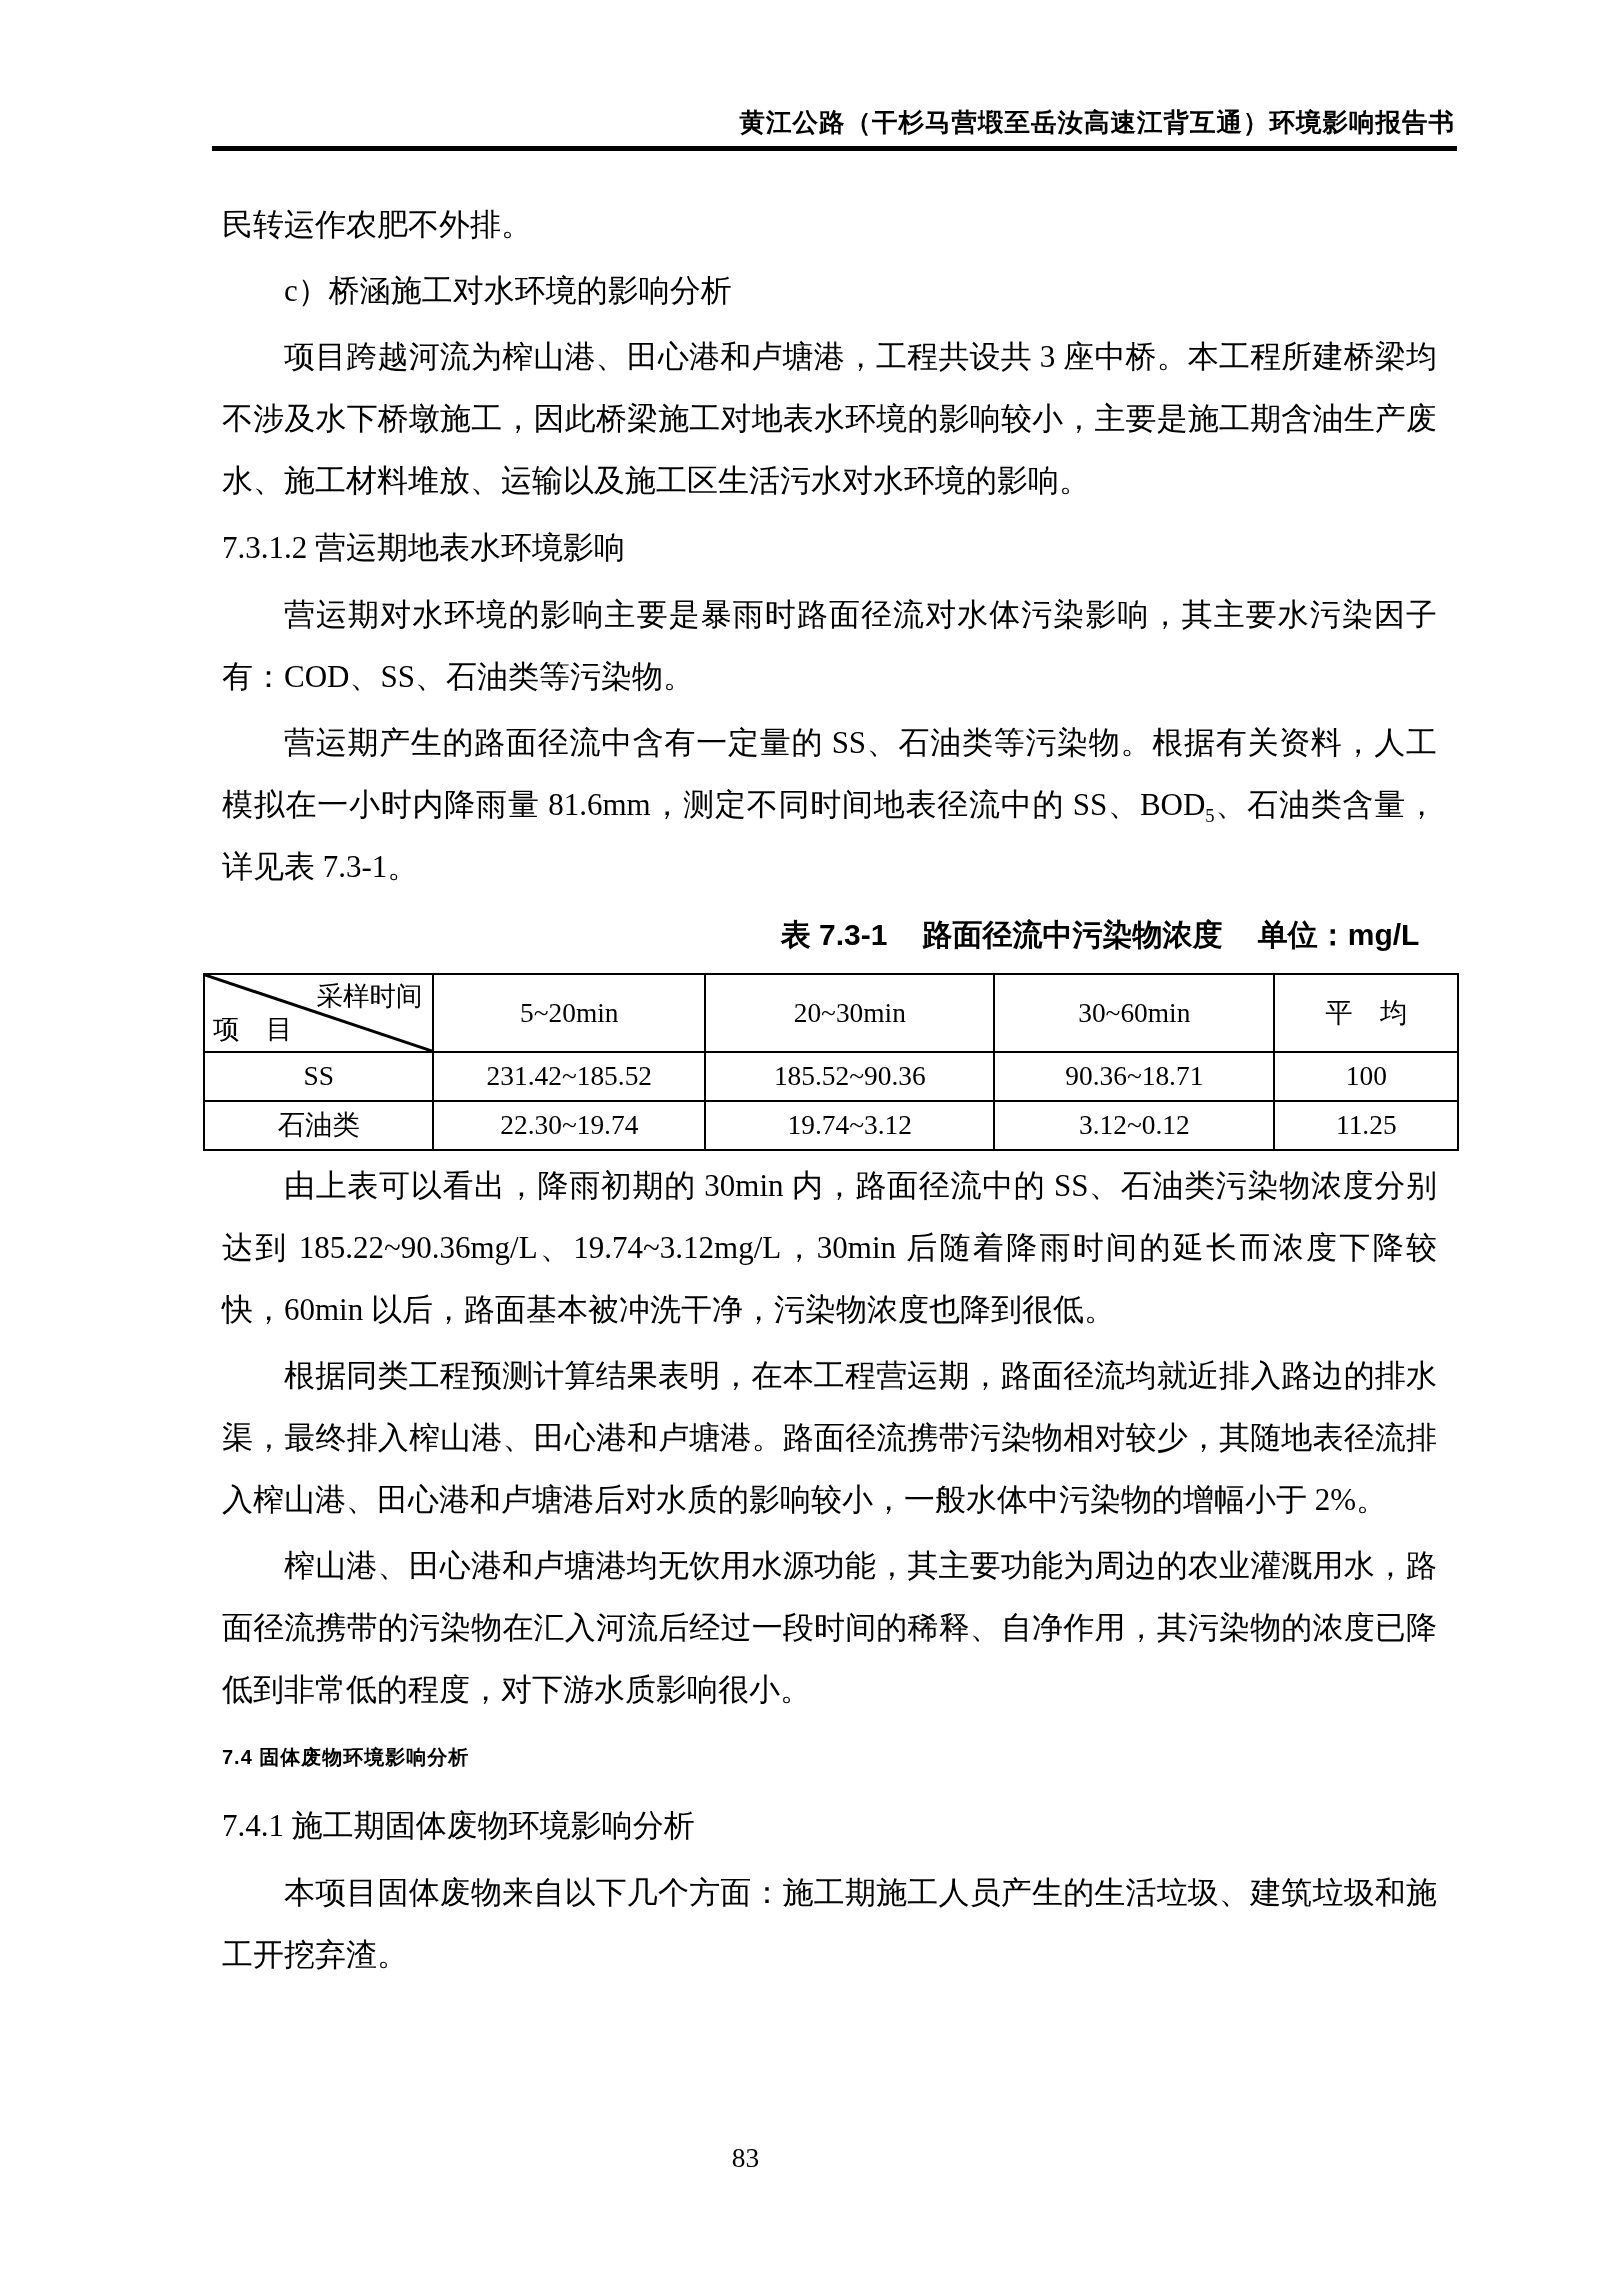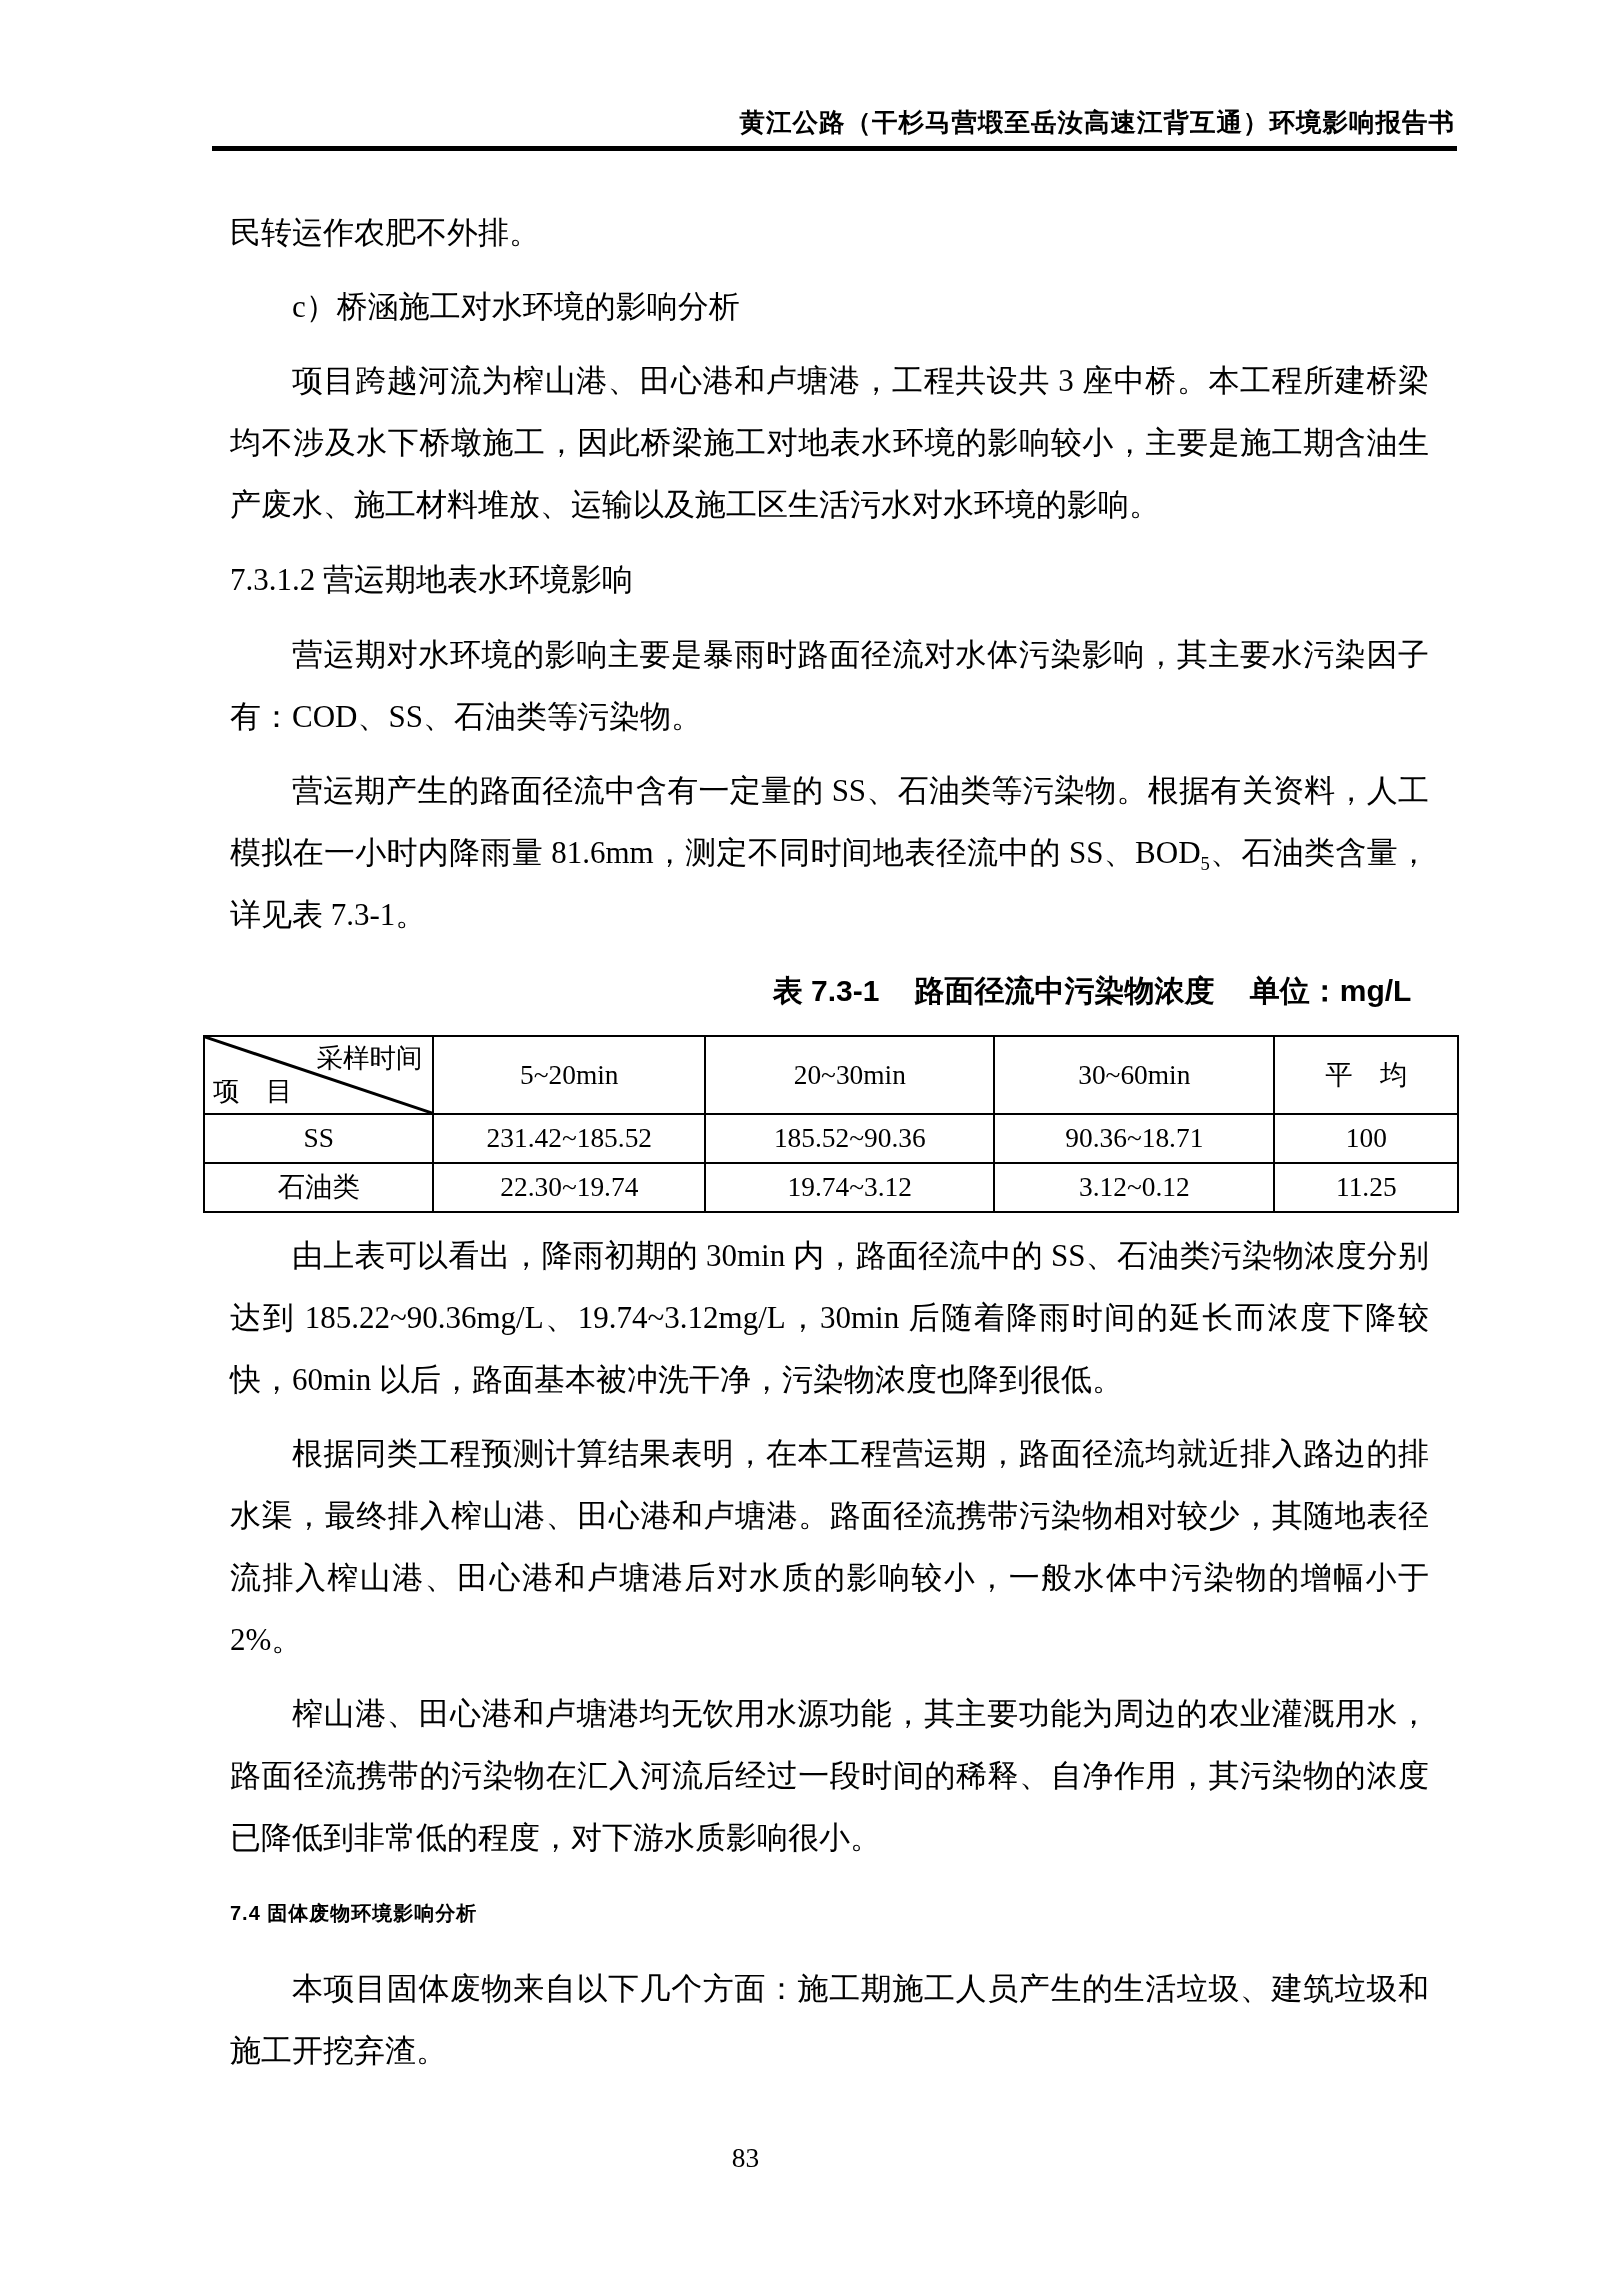--- a/index.html
+++ b/index.html
@@ -13,21 +13,21 @@
     text-align:right;font-weight:bold;font-size:25.5px;line-height:37px;
     letter-spacing:1px;
   }
   .header-rule{
     position:absolute;top:146px;left:212px;width:1245px;height:4.9px;background:#000;
   }
   .content{
     position:absolute;top:190px;left:218px;width:1223px;
     font-size:31px;line-height:62px;text-align:justify;
   }
-  .content p{margin:12px;}
+  .content p{margin:4px;}
   .indent{text-indent:2em;}
   .h3{font-size:31px;font-weight:normal;margin:0;line-height:64px;}
   .h2{font-size:20px;font-weight:bold;margin:0;line-height:65px;
       font-family:"Liberation Sans","DejaVu Sans",sans-serif;letter-spacing:1px;}
   .tbl-title{
     text-align:right;font-weight:bold;font-size:30px;line-height:65px;margin:0;
     font-family:"Liberation Sans","DejaVu Sans",sans-serif;text-indent:0;
   }
   .tbl-title .seg{margin:0 17.6px;}
   table.data{
@@ -103,17 +103,18 @@
       <td>3.12~0.12</td>
       <td>11.25</td>
     </tr>
   </tbody>
     </table>
 
   <p class="indent">由上表可以看出，降雨初期的 30min 内，路面径流中的 SS、石油类污染物浓度分别达到 185.22~90.36mg/L、19.74~3.12mg/L，30min 后随着降雨时间的延长而浓度下降较快，60min 以后，路面基本被冲洗干净，污染物浓度也降到很低。</p>
   <p class="indent">根据同类工程预测计算结果表明，在本工程营运期，路面径流均就近排入路边的排水渠，最终排入榨山港、田心港和卢塘港。路面径流携带污染物相对较少，其随地表径流排入榨山港、田心港和卢塘港后对水质的影响较小，一般水体中污染物的增幅小于 2%。</p>
   <p class="indent">榨山港、田心港和卢塘港均无饮用水源功能，其主要功能为周边的农业灌溉用水，路面径流携带的污染物在汇入河流后经过一段时间的稀释、自净作用，其污染物的浓度已降低到非常低的程度，对下游水质影响很小。</p>
   <p class="h2">7.4 固体废物环境影响分析</p>
+  <p class="h3">7.4.1 施工期固体废物环境影响分析</p>
   <p class="indent">本项目固体废物来自以下几个方面：施工期施工人员产生的生活垃圾、建筑垃圾和施工开挖弃渣。</p>
 </div>
 
 <div class="page-footer">83</div>
 
 
 </body></html>

